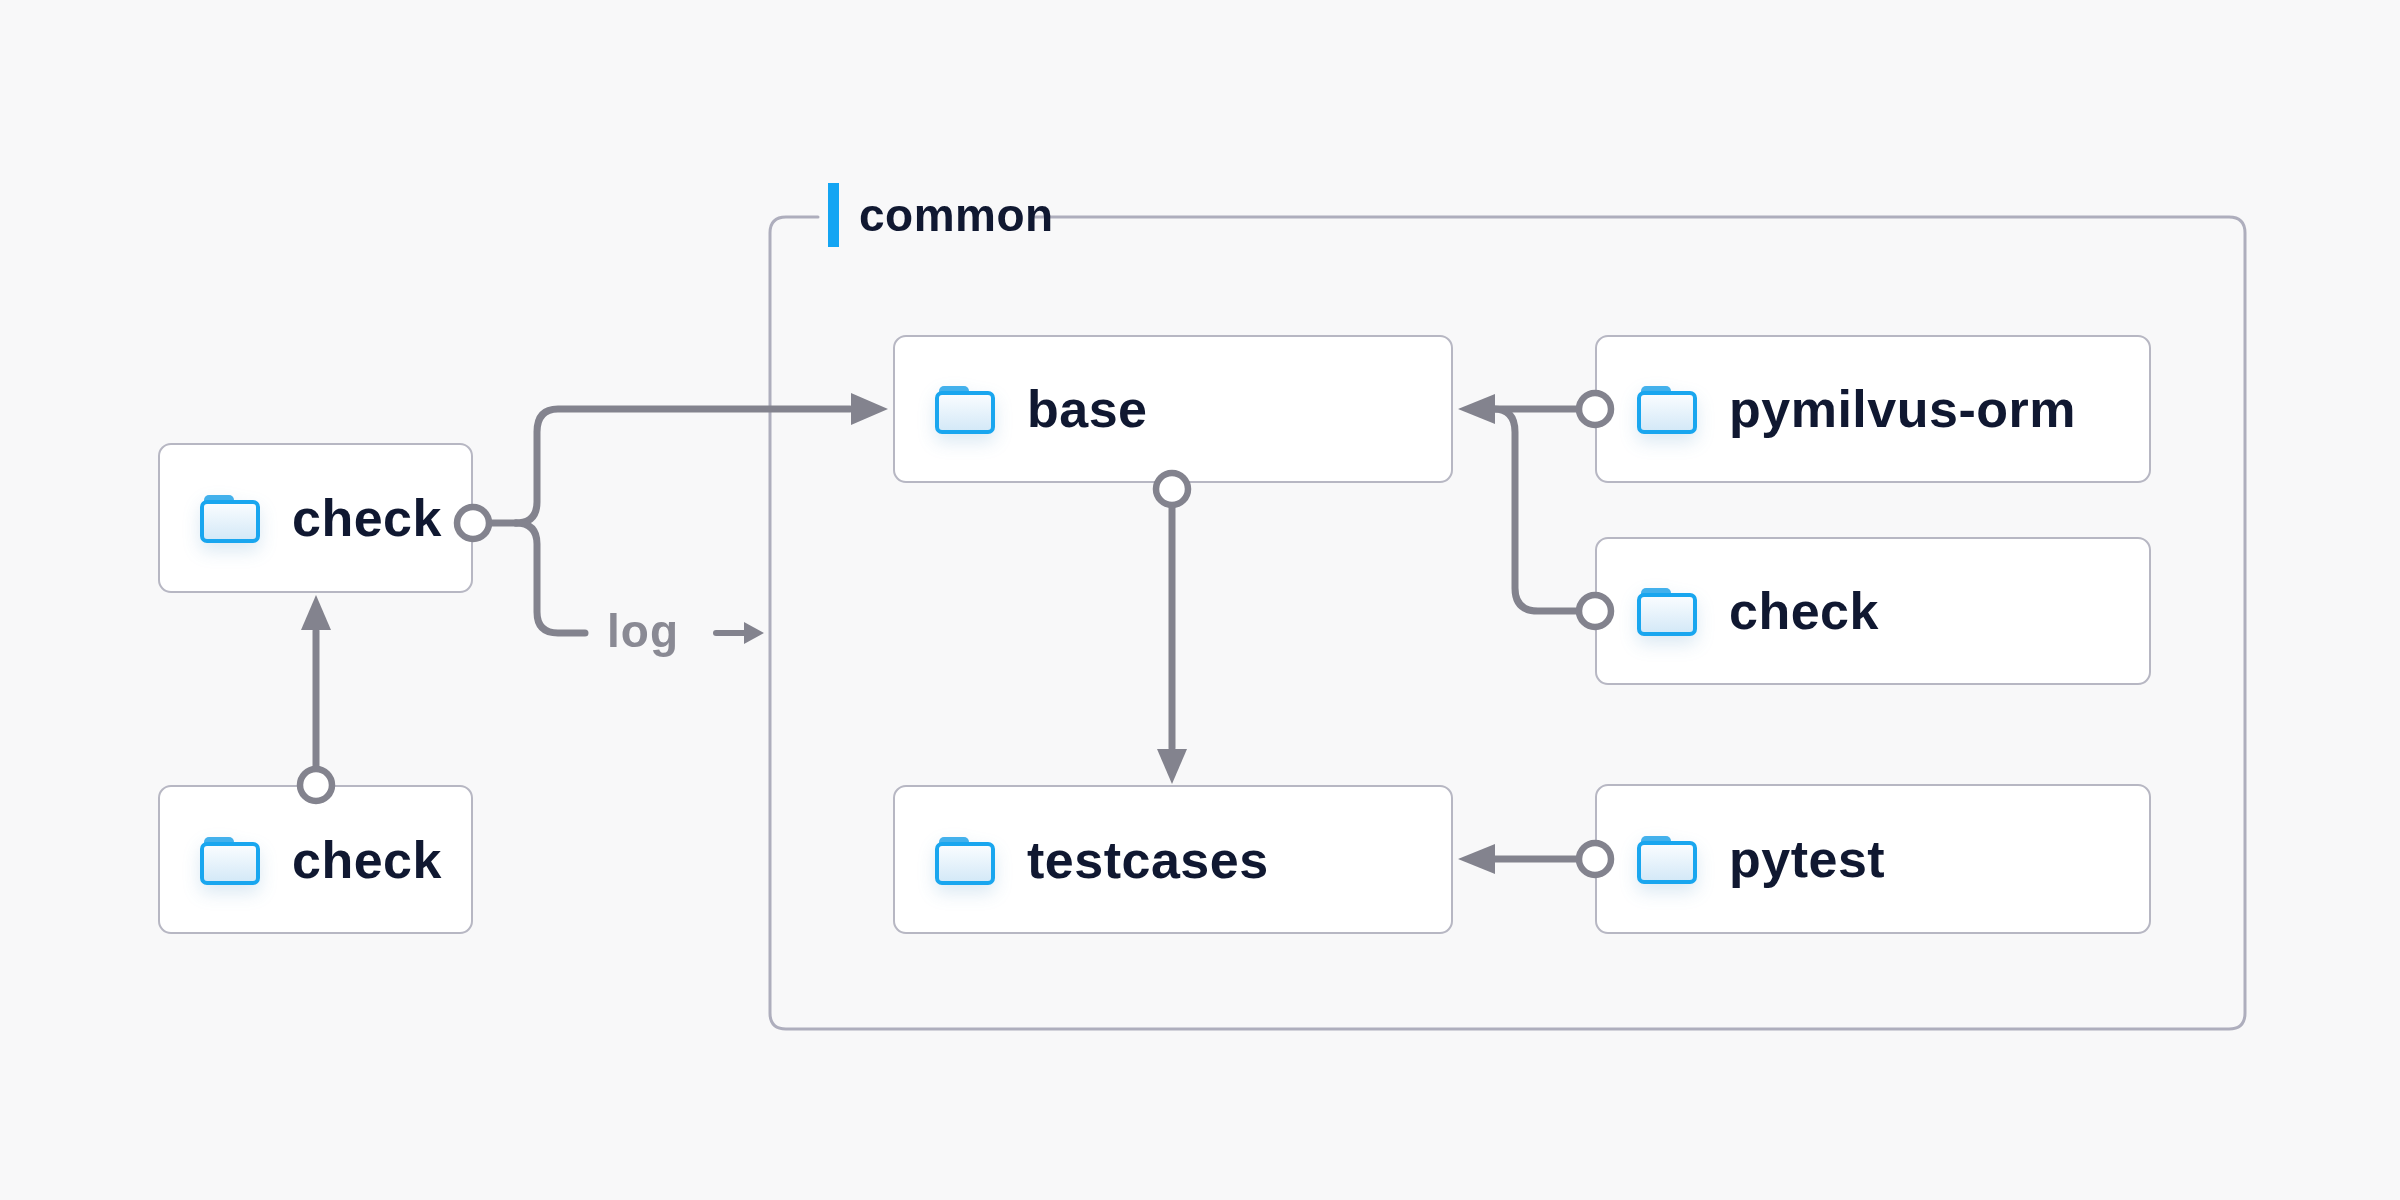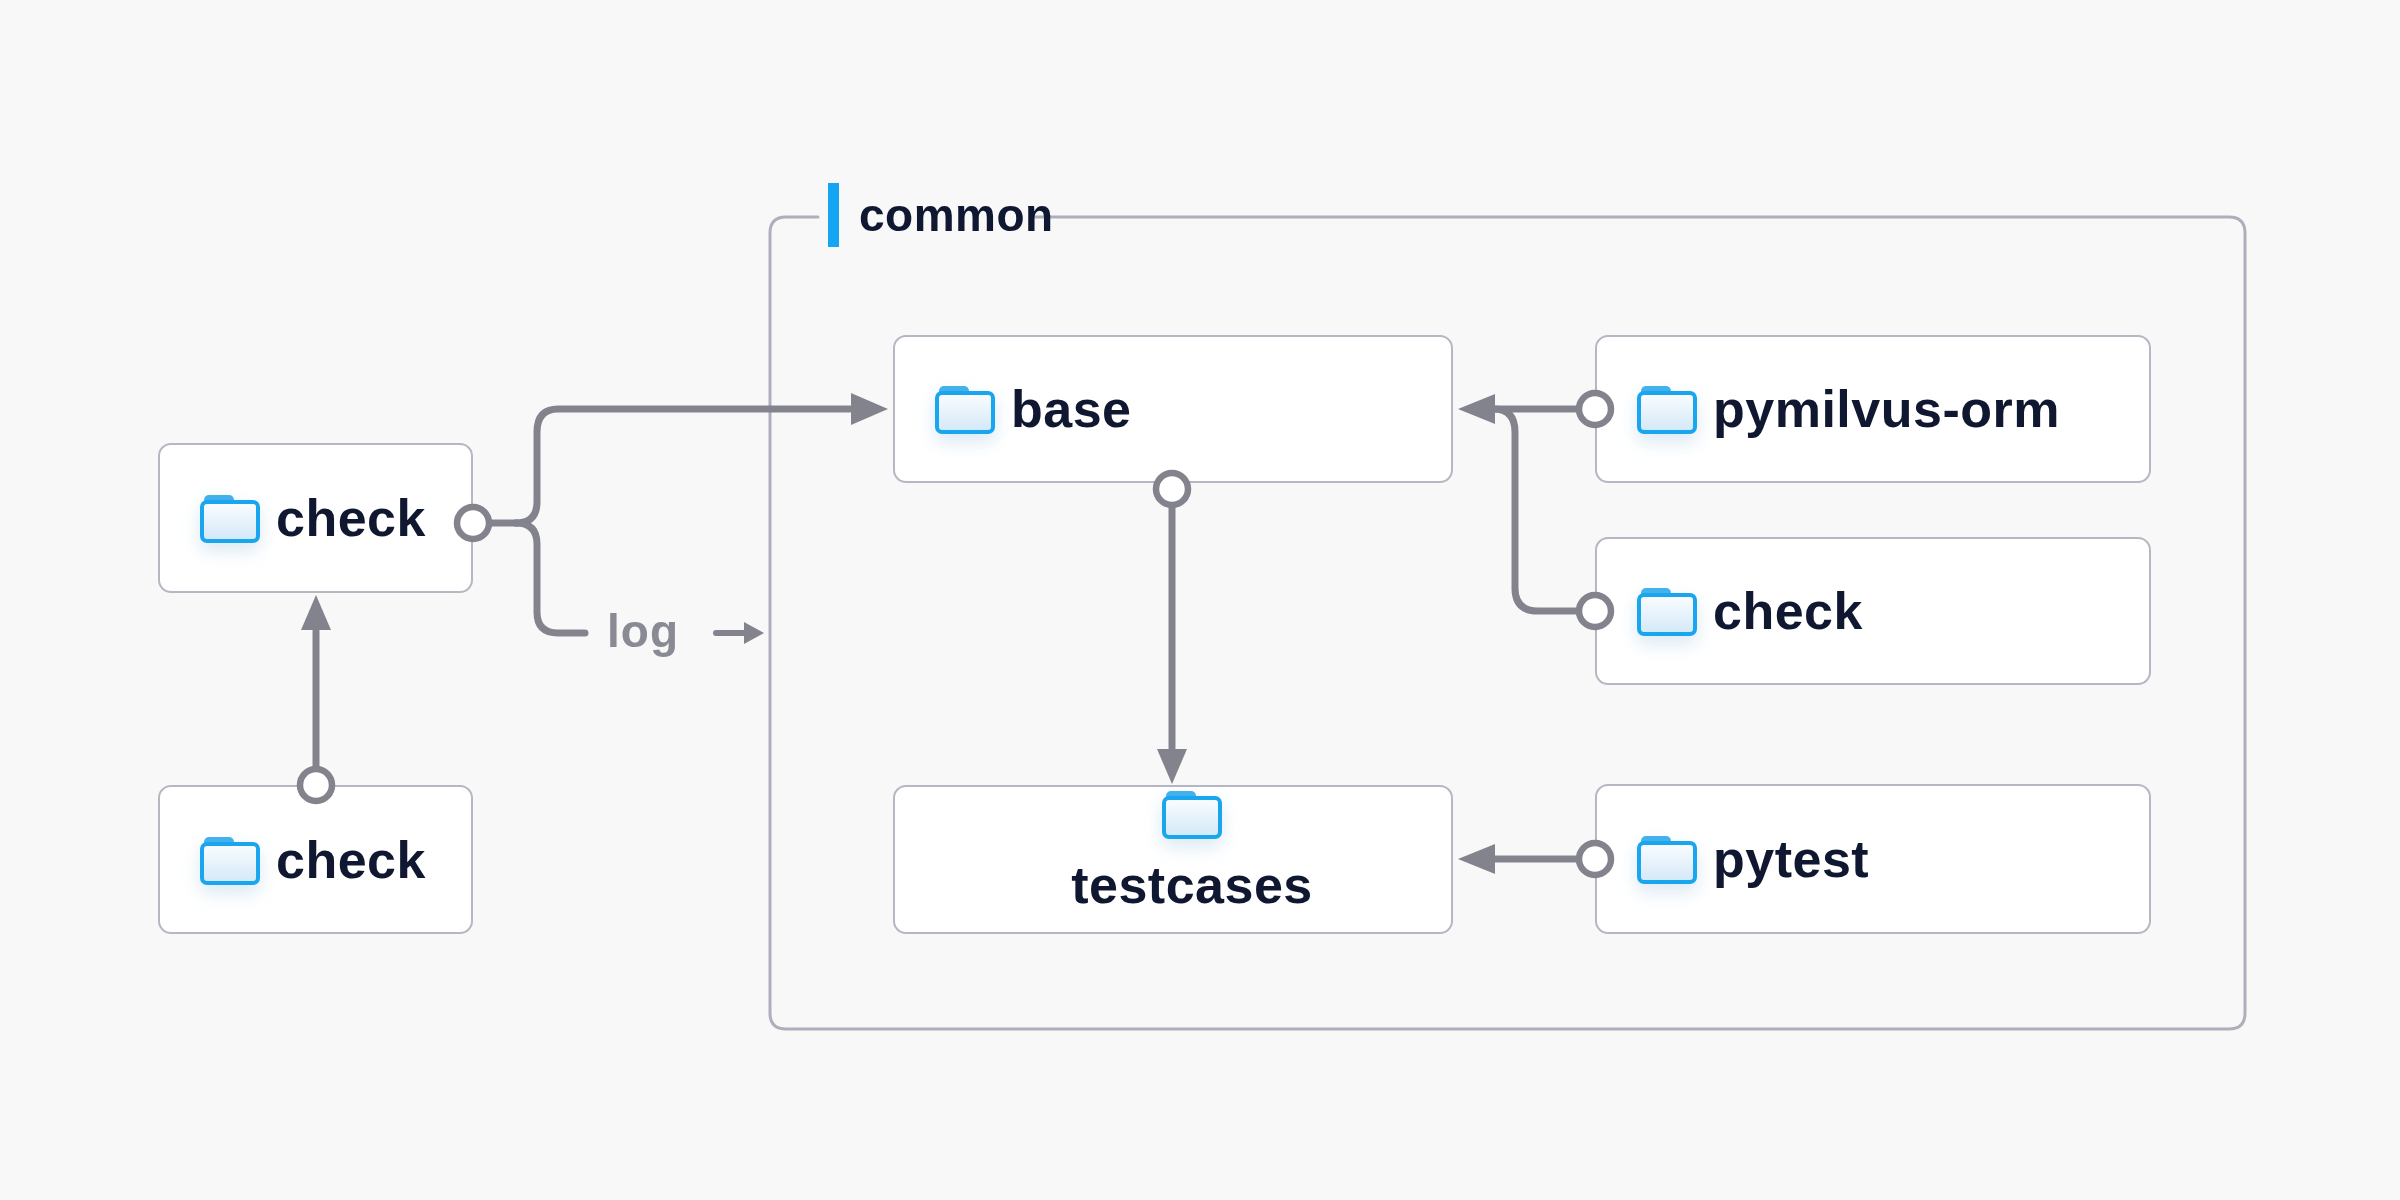--- a/index.html
+++ b/index.html
@@ -29,21 +29,21 @@
   .thin-edge{fill:none;stroke:var(--connector);stroke-width:6;stroke-linecap:round;}
   .arrowhead{fill:var(--connector);stroke:none;}
   .port{fill:#ffffff;stroke:var(--connector);stroke-width:6.5;}
   .container-outline{fill:none;stroke:var(--container-border);stroke-width:3;stroke-linecap:round;}
   .node{
     position:absolute;z-index:2;
     background:#ffffff;
     border:2.5px solid var(--node-border);
     border-radius:13px;
     display:flex;align-items:center;
-    padding-left:38px;gap:14px;
+    padding-left:38px;gap:30px;
   }
   .node-label{
     font-size:52px;font-weight:700;color:var(--text);letter-spacing:.5px;
   }
   .folder-icon{width:64px;height:54px;flex:0 0 auto;filter:drop-shadow(0 8px 9px rgba(30,120,180,.16));}
   .group-label{
     position:absolute;z-index:6;display:flex;align-items:center;gap:20px;
     left:828px;top:183px;height:64px;
   }
   .accent-bar{width:11px;height:64px;background:var(--accent);}
@@ -144,21 +144,21 @@
   </div>
 
   <div class="node" style="left:1595px;top:335px;width:556px;height:148px;">
     <svg class="folder-icon" viewBox="0 0 64 54">
       <rect x="6" y="4" width="30" height="20" rx="5" style="fill:var(--folder-tab)"></rect>
       <rect x="4" y="11" width="56" height="39" rx="5" fill="url(#folderGrad)" style="stroke:var(--folder-blue)" stroke-width="4"></rect>
     </svg>
     <span class="node-label">pymilvus-orm</span>
   </div>
 
-  <div class="node" style="left:893px;top:785px;width:560px;height:149px;flex-direction:column;">
+  <div class="node" style="left:893px;top:785px;width:560px;height:149px;">
     <svg class="folder-icon" viewBox="0 0 64 54">
       <rect x="6" y="4" width="30" height="20" rx="5" style="fill:var(--folder-tab)"></rect>
       <rect x="4" y="11" width="56" height="39" rx="5" fill="url(#folderGrad)" style="stroke:var(--folder-blue)" stroke-width="4"></rect>
     </svg>
     <span class="node-label">testcases</span>
   </div>
 
   <div class="node" style="left:1595px;top:784px;width:556px;height:150px;">
     <svg class="folder-icon" viewBox="0 0 64 54">
       <rect x="6" y="4" width="30" height="20" rx="5" style="fill:var(--folder-tab)"></rect>

